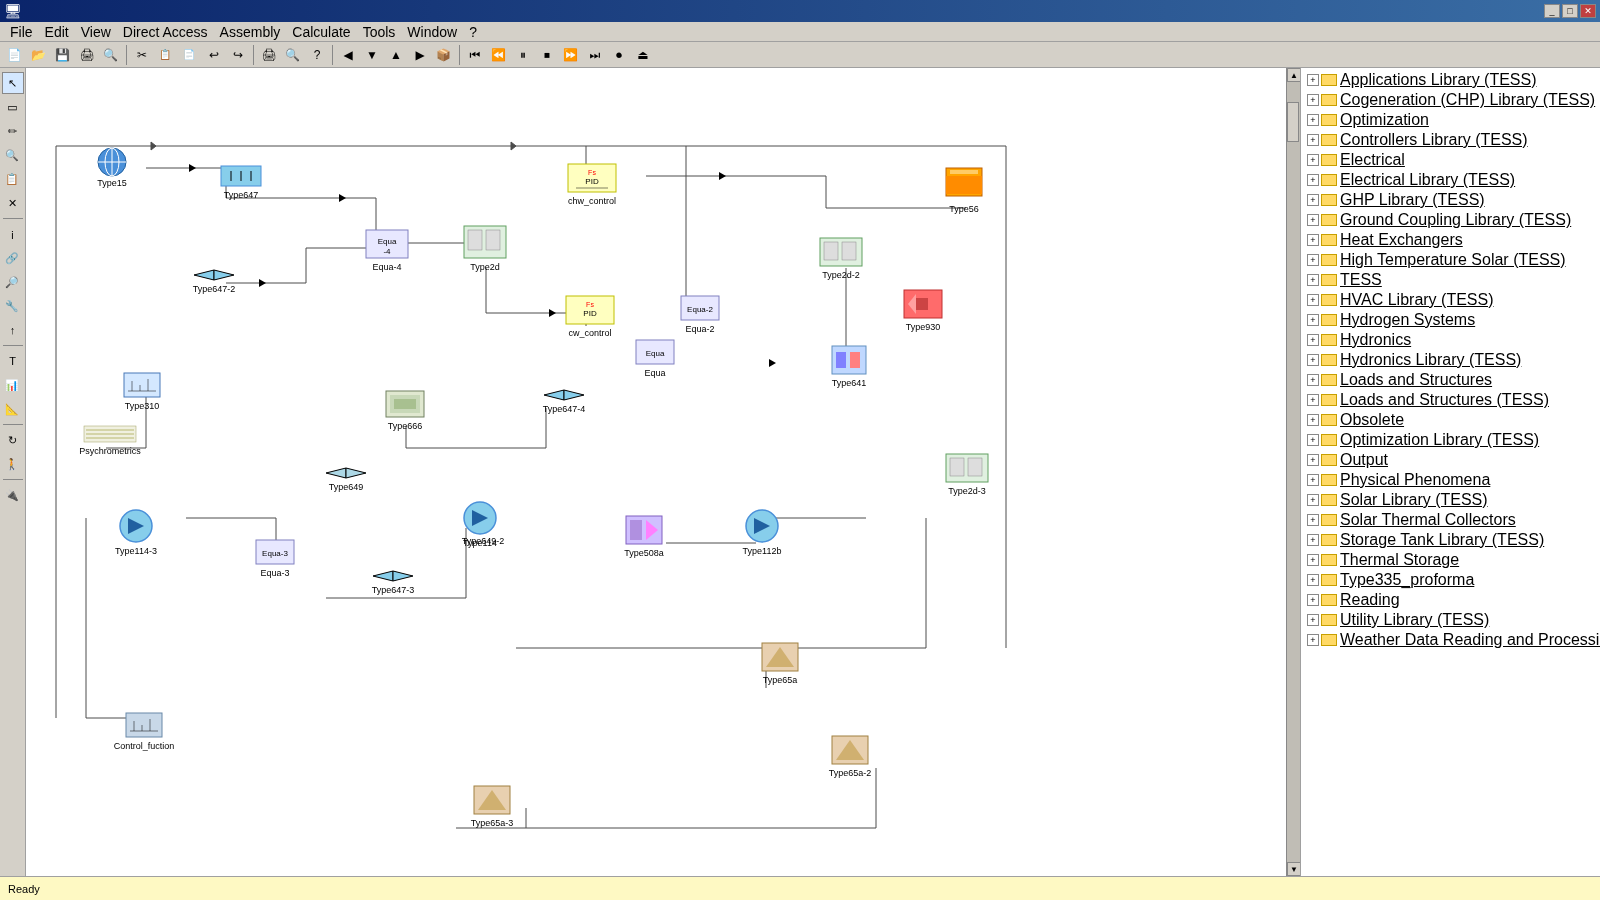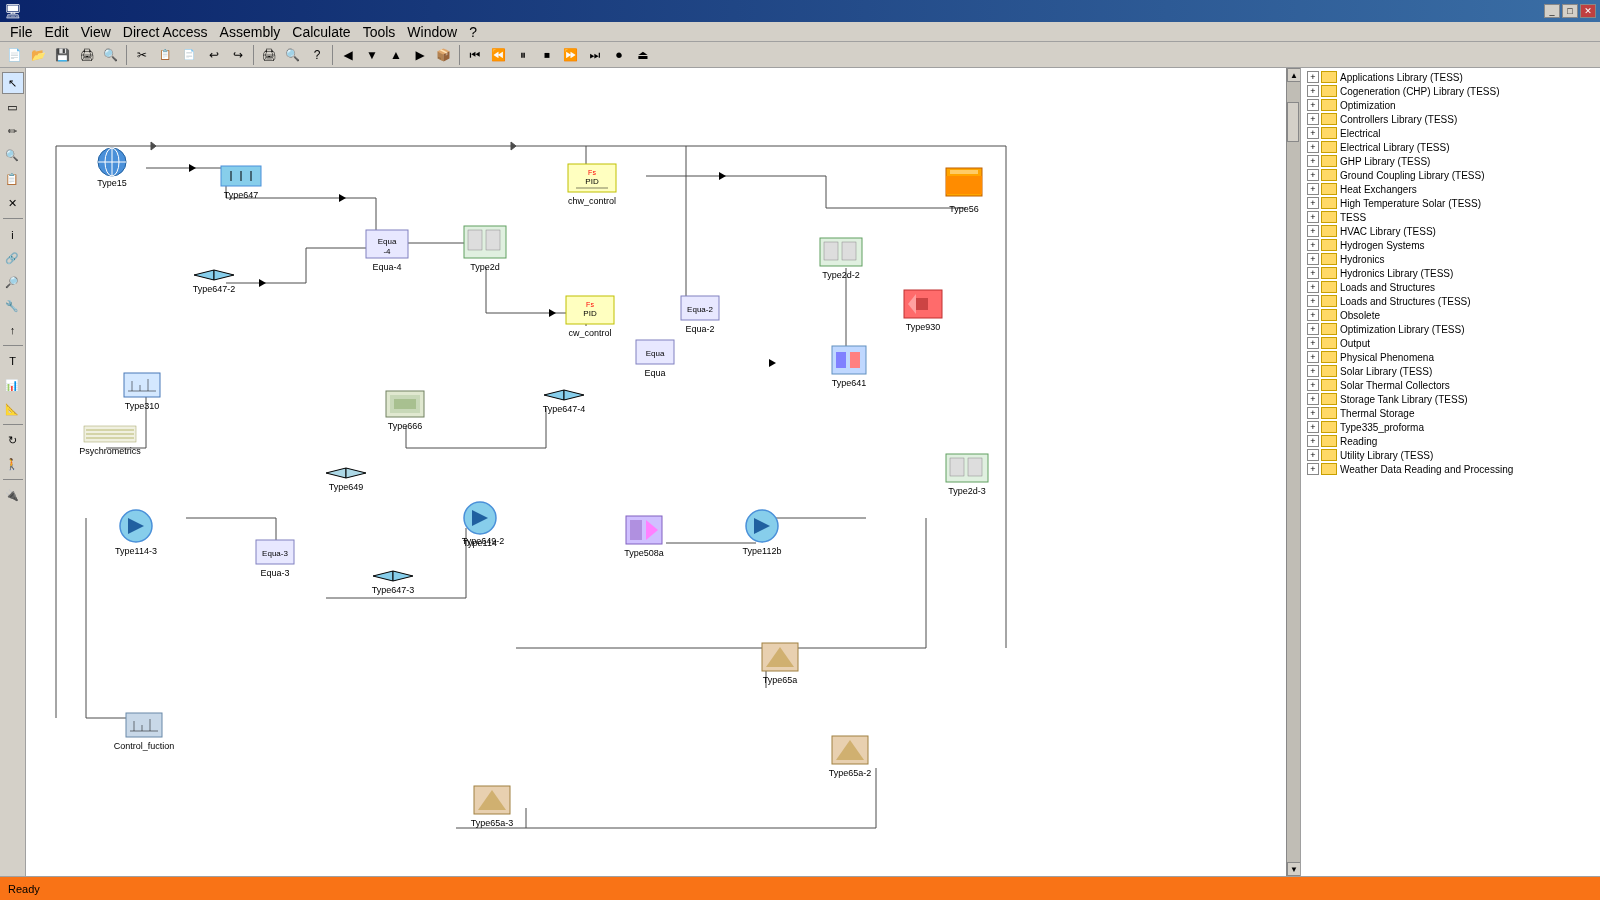--- a/index.html
+++ b/index.html
@@ -78,30 +78,30 @@
     }
     .tree-expand {
       width: 12px; height: 12px; border: 1px solid #888; background: white;
       display: inline-flex; align-items: center; justify-content: center;
       font-size: 9px; margin-right: 2px; flex-shrink: 0; cursor: pointer;
     }
     .tree-folder-icon {
       width: 16px; height: 12px; background: #ffd966; border: 1px solid #c8a000;
       display: inline-block; margin-right: 3px; flex-shrink: 0; font-size: 8px;
     }
-    .tree-label { font-size: 10px; }
+    .tree-label { font-size: 16px; text-decoration: underline; }
 
     
     #right-panel-inner::-webkit-scrollbar { width: 12px; }
     #right-panel-inner::-webkit-scrollbar-track { background: #f0f0f0; }
     #right-panel-inner::-webkit-scrollbar-thumb { background: #b0b0b0; border: 1px solid #888; }
 
     
     #status-bar {
-      height: 24px; background: #f97316; border-top: 1px solid #a0a0a0;
+      height: 24px; background: #fef9c3; border-top: 1px solid #a0a0a0;
       display: flex; align-items: center; padding: 0 8px; font-size: 11px;
     }
 
     
     #canvas-vscroll {
       width: 14px; background: #d4d0c8; border-left: 1px solid #888;
       display: flex; flex-direction: column;
     }
     .scroll-btn {
       width: 14px; height: 14px; background: #d4d0c8; border: 1px solid #888;

